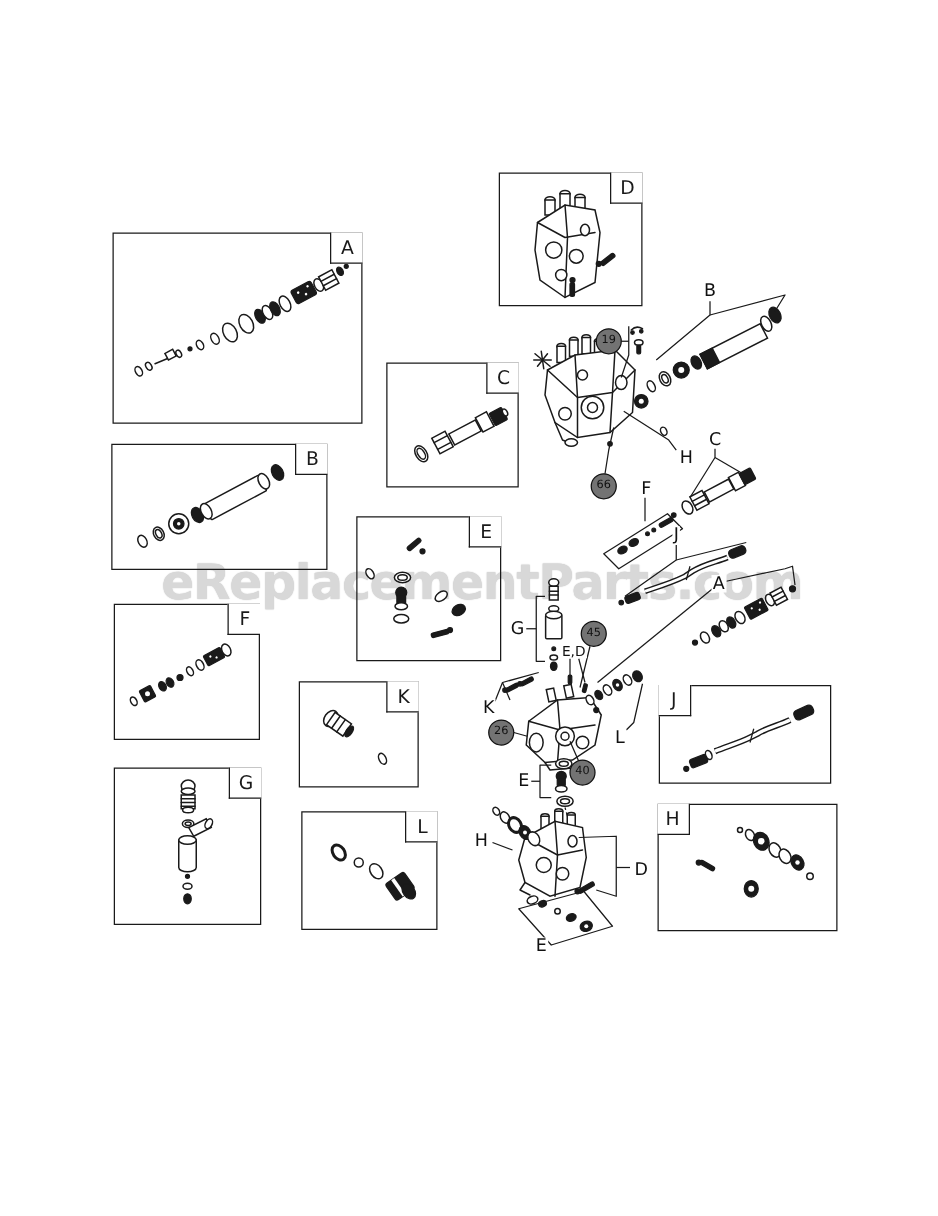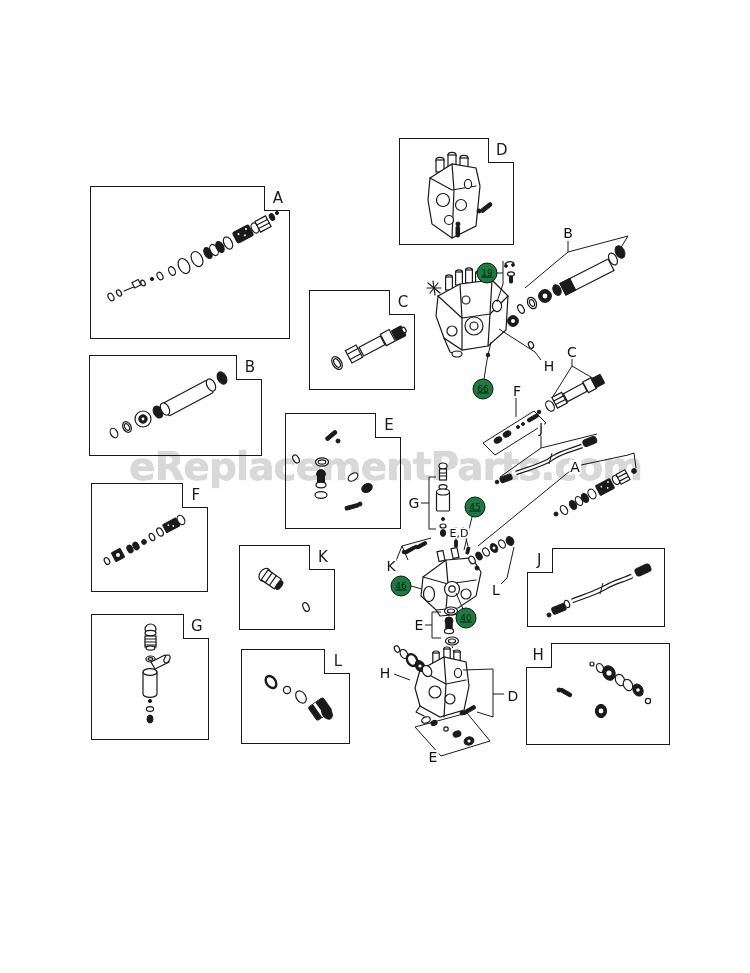--- a/index.html
+++ b/index.html
@@ -29,24 +29,24 @@
   .panel-e{left:285px;top:413px;width:114px;height:114px}
   .panel-f{left:91px;top:483px;width:115px;height:107px}
   .panel-g{left:91px;top:614px;width:116px;height:124px}
   .panel-h{left:526px;top:643px;width:142px;height:100px}
   .panel-j{left:527px;top:548px;width:136px;height:77px}
   .panel-k{left:239px;top:545px;width:94px;height:83px}
   .panel-l{left:241px;top:649px;width:107px;height:93px}
   
   .callout{position:absolute;z-index:4;font-size:14px;color:#111;
            transform:translate(-50%,-50%);background:#fff;padding:0 1px;line-height:1;}
-  .callout.small{font-size:11px;margin-top:12px;}
+  .callout.small{font-size:11px;}
   .circled{position:absolute;z-index:4;width:19px;height:19px;border:1.3px solid #111;
-           border-radius:50%;background:#15803d;display:flex;align-items:center;justify-content:center;
-           font-size:9px;color:#111;transform:translate(-50%,-50%);line-height:1;text-decoration:underline;}
+           border-radius:50%;background:#737373;display:flex;align-items:center;justify-content:center;
+           font-size:9px;color:#111;transform:translate(-50%,-50%);line-height:1;}
   .co-b{left:568px;top:233px}   .co-hu{left:549px;top:366px}
   .co-c{left:572px;top:352px}   .co-f{left:517px;top:391px}
   .co-j{left:541px;top:428px}   .co-a{left:575px;top:467px}
   .co-g{left:414px;top:503px}   .co-ed{left:459px;top:521px}
   .co-k{left:391px;top:566px}   .co-l{left:496px;top:590px}
   .co-e{left:419px;top:625px}   .co-d{left:513px;top:696px}
   .co-eb{left:433px;top:757px}  .co-hl{left:385px;top:673px}
   .ci-19{left:487px;top:273px}  .ci-76{left:483px;top:389px}
   .ci-45{left:475px;top:507px}  .ci-26{left:401px;top:586px}
   .ci-62{left:466px;top:618px}
@@ -593,16 +593,16 @@
   <span class="callout co-k">K</span>
   <span class="callout co-l">L</span>
   <span class="callout co-e">E</span>
   <span class="callout co-d">D</span>
   <span class="callout co-eb">E</span>
   <span class="callout co-hl">H</span>
 
   <span class="circled ci-19">19</span>
   <span class="circled ci-76">66</span>
   <span class="circled ci-45">45</span>
-  <span class="circled ci-26">46</span>
+  <span class="circled ci-26">26</span>
   <span class="circled ci-62">40</span>
 
 </div>
 
 </body></html>

